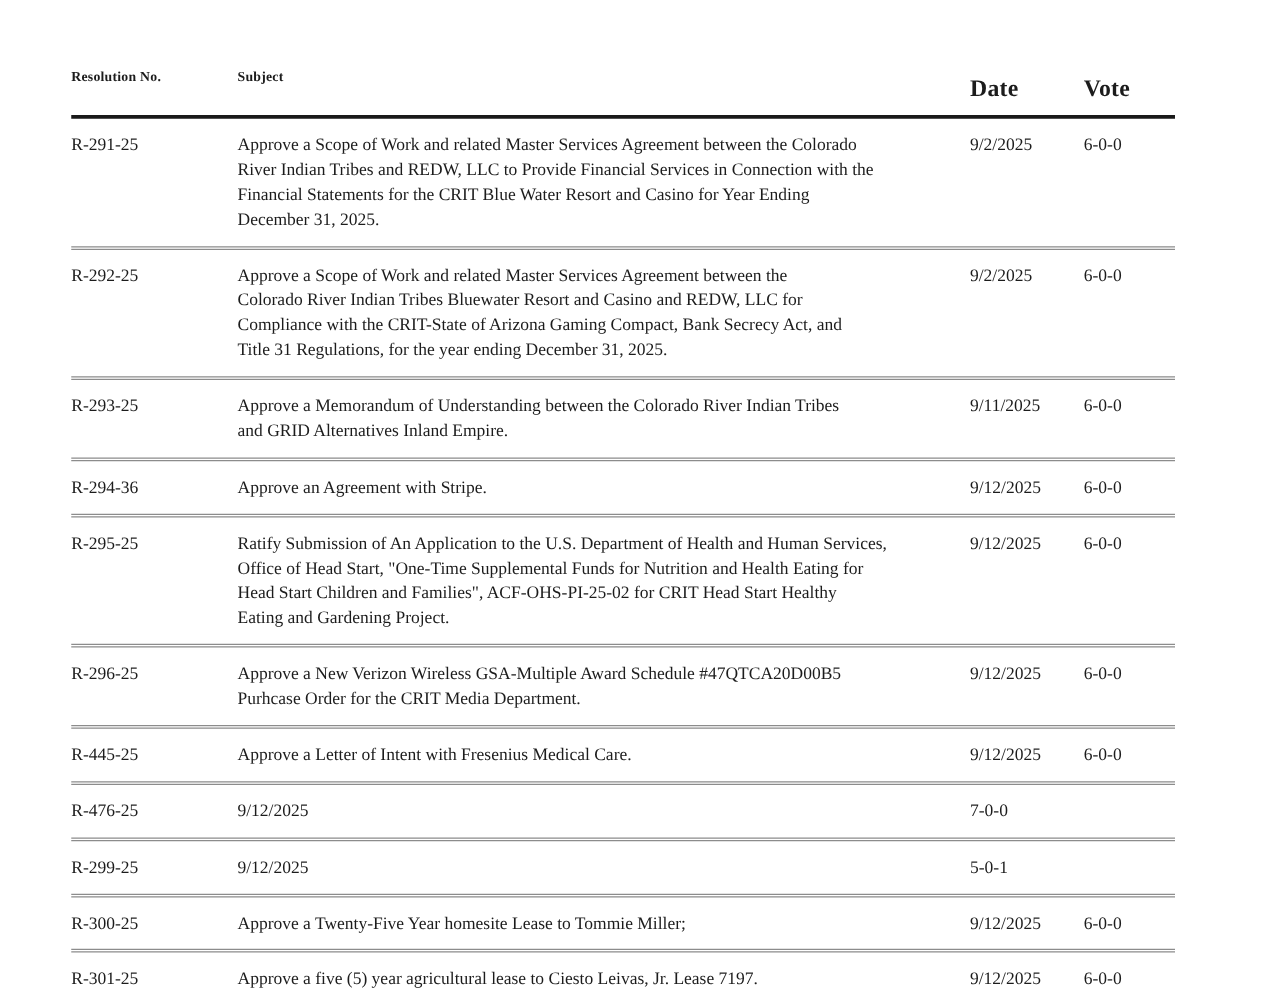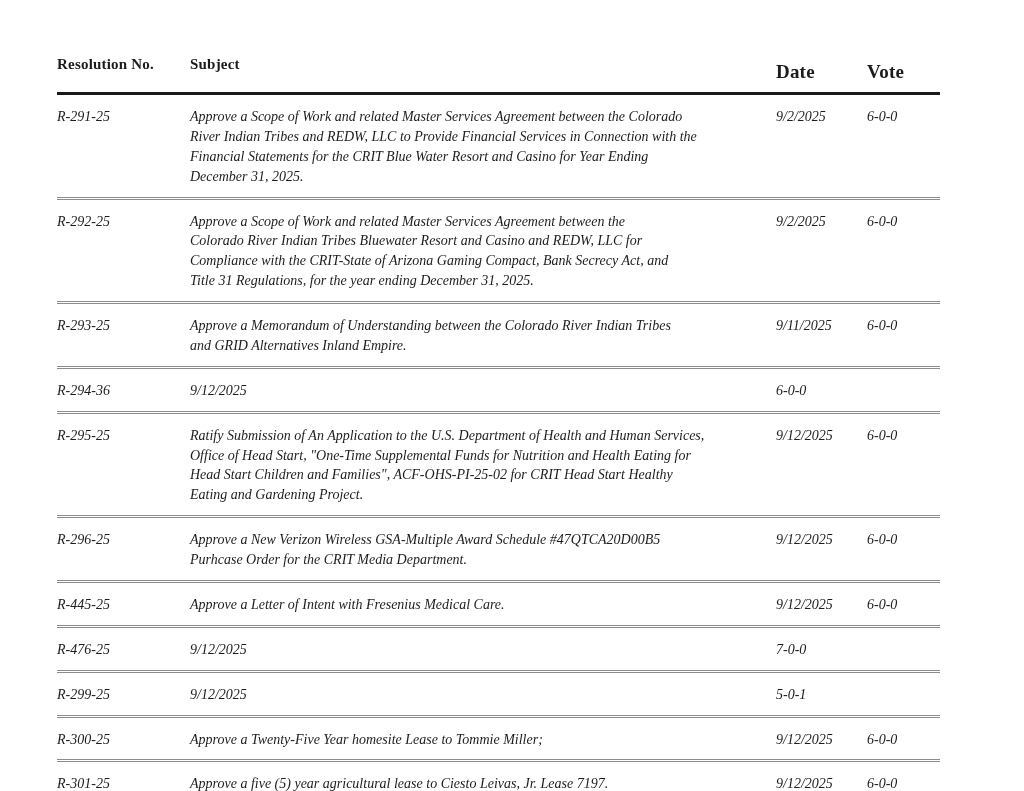--- a/index.html
+++ b/index.html
@@ -21,36 +21,35 @@
     display: grid;
     grid-template-columns: 133px 586px 91px 73px;
     align-items: start;
   }
   .thead {
     border-bottom: 3px solid #1a1a1a;
     padding-bottom: 9px;
   }
   .thead .th {
     font-weight: bold;
-    font-size: 15px;
+    font-size: 11px;
     letter-spacing: 0.2px;
   }
   .thead .th.shift-down {
     padding-top: 5px;
     font-size: 19px;
   }
   .trow {
     border-bottom: 3px double #8c8c8c;
     padding-top: 12px;
     padding-bottom: 10px;
   }
   .cell {
     font-size: 14px;
     line-height: 1.42;
-    font-style: italic;
   }
   .cell.res, .cell.date, .cell.vote {
     white-space: nowrap;
   }
   .cell.subject {
     white-space: pre-line;
     padding-right: 18px;
   }
 </style>
 </head>
@@ -88,20 +87,21 @@
   <div class="grid-row trow">
     <div class="cell res">R-293-25</div>
     <div class="cell subject">Approve a Memorandum of Understanding between the Colorado River Indian Tribes
 and GRID Alternatives Inland Empire.</div>
     <div class="cell date">9/11/2025</div>
     <div class="cell vote">6-0-0</div>
   </div>
 
   <div class="grid-row trow">
     <div class="cell res">R-294-36</div>
+    <div class="cell subject">Approve an Agreement with Stripe.</div>
     <div class="cell date">9/12/2025</div>
     <div class="cell vote">6-0-0</div>
   </div>
 
   <div class="grid-row trow">
     <div class="cell res">R-295-25</div>
     <div class="cell subject">Ratify Submission of An Application to the U.S. Department of Health and Human Services,
 Office of Head Start, "One-Time Supplemental Funds for Nutrition and Health Eating for
 Head Start Children and Families", ACF-OHS-PI-25-02 for CRIT Head Start Healthy
 Eating and Gardening Project.</div>

